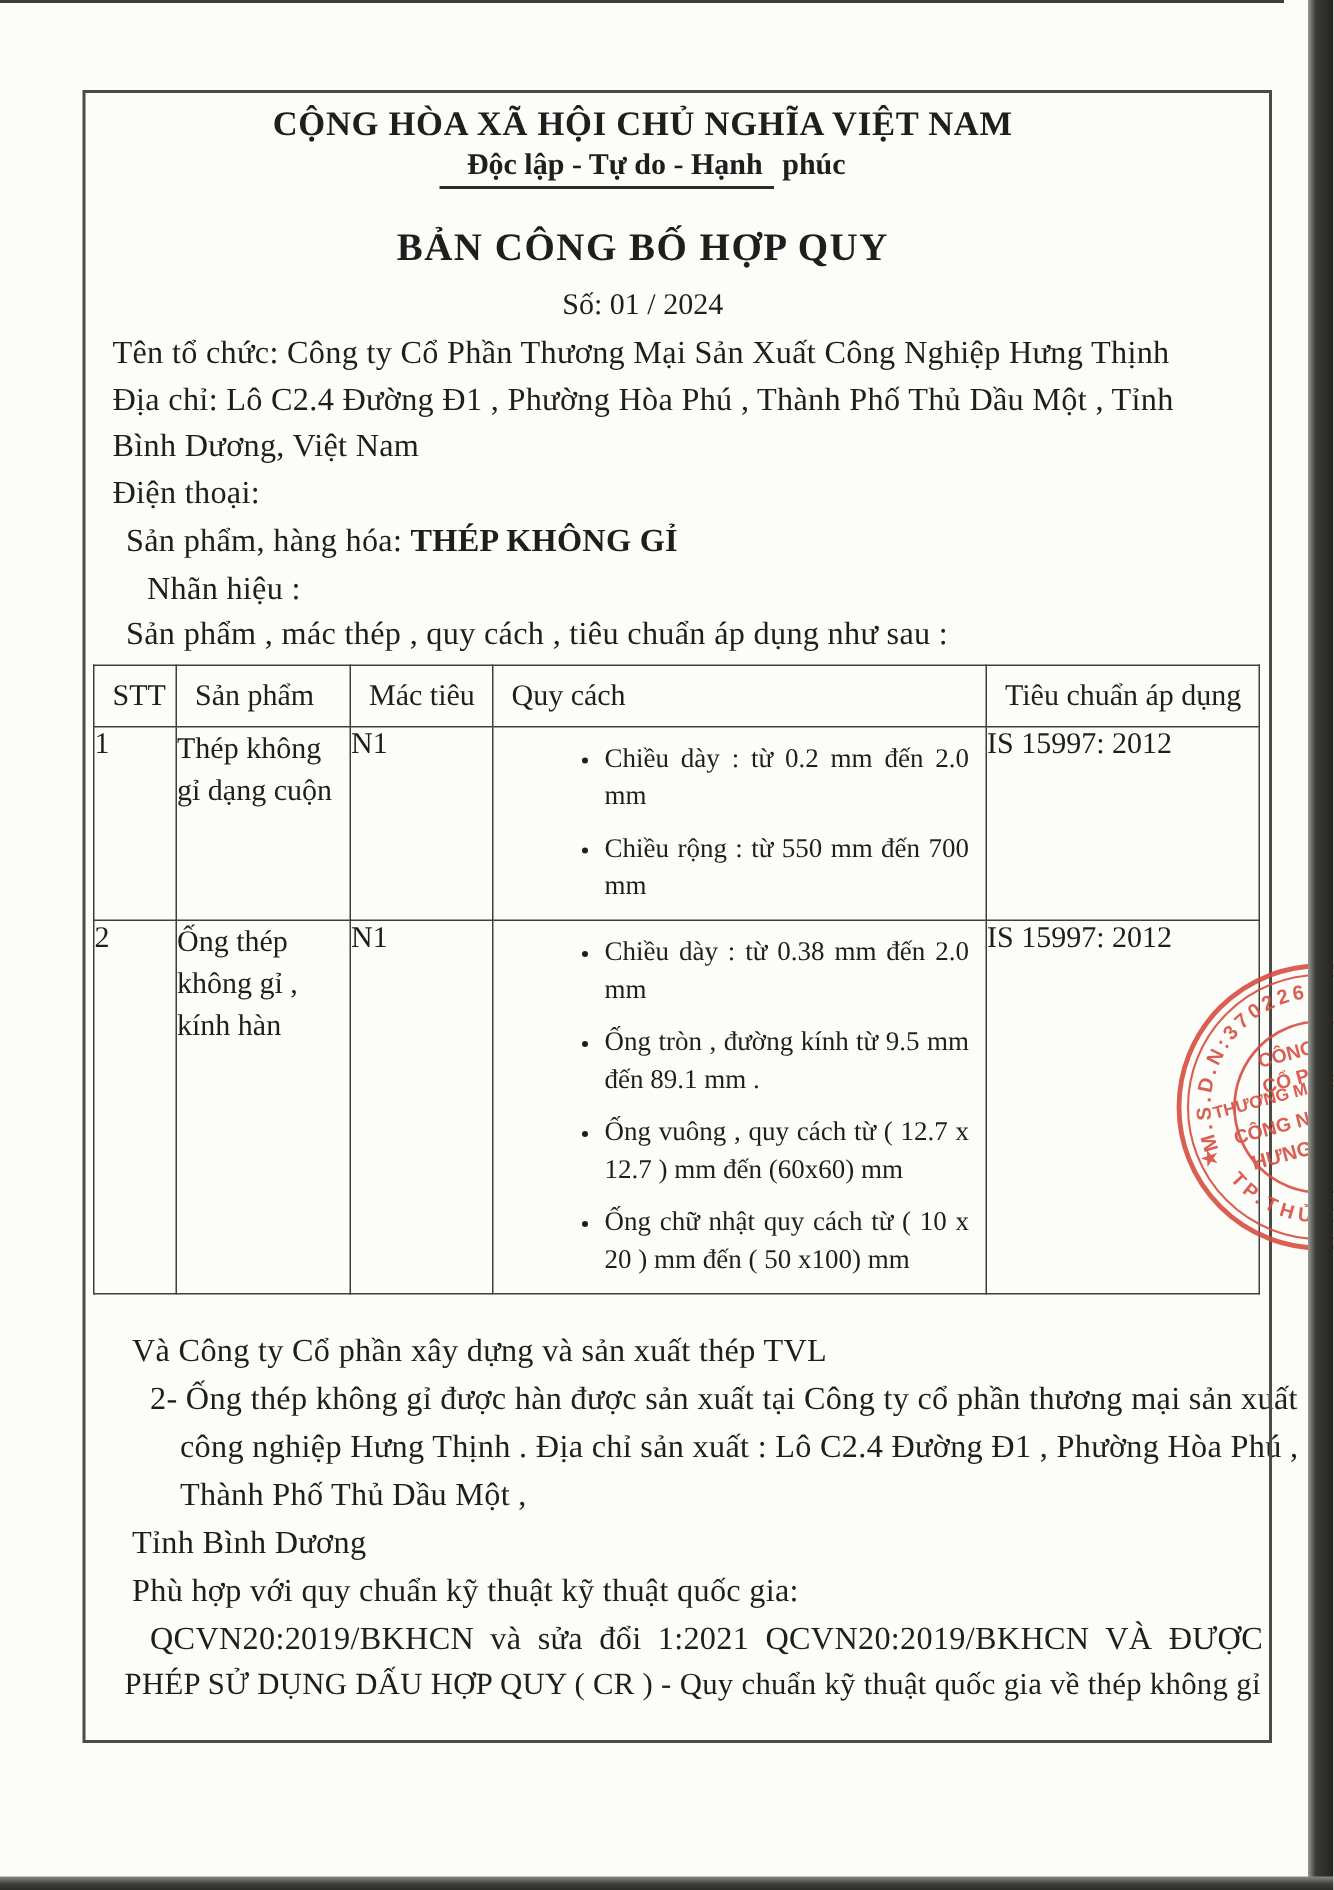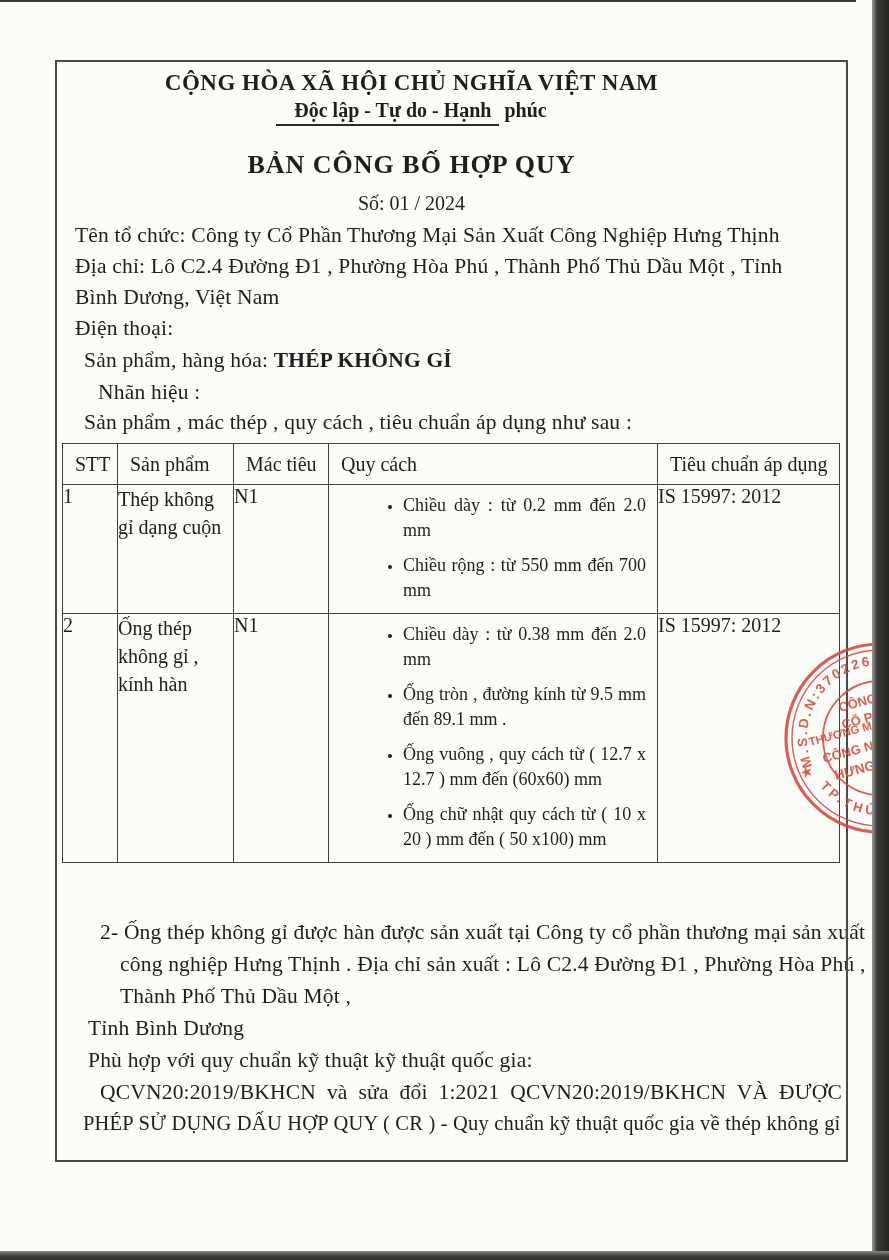--- a/index.html
+++ b/index.html
@@ -1,20 +1,20 @@
 <!DOCTYPE html>
 <html><head>
 <meta charset="utf-8">
 <style>
   html,body{margin:0;padding:0;}
   body{width:889px;height:1260px;overflow:hidden;background:#e8e8e4;}
   #page{position:relative;width:889px;height:1260px;background:#fcfcf9;overflow:hidden;
         font-family:"Liberation Serif","DejaVu Serif",serif;color:#1e1e1e;}
   .abs{position:absolute;white-space:nowrap;}
-  .center-band{left:49px;width:725px;text-align:center;}
+  .center-band{left:66px;width:725px;text-align:center;}
   .nat-title{top:70px;font-size:23px;font-weight:bold;letter-spacing:.5px;}
   .motto{top:99px;font-size:20px;font-weight:bold;}
   .motto-underline{border-bottom:2.5px solid #2a2a2a;padding:0 8px 3px 18px;}
   .doc-title{top:150px;font-size:26px;font-weight:bold;letter-spacing:1px;}
   .doc-number{top:192px;font-size:20px;}
   .bodyline{font-size:21.5px;letter-spacing:.2px;}
   .bold{font-weight:bold;}
   
   #spec-table{position:absolute;left:62px;top:443px;border-collapse:collapse;table-layout:fixed;}
   #spec-table td,#spec-table th{border:1.6px solid #3f3f3f;vertical-align:top;font-weight:normal;
@@ -98,20 +98,21 @@
           <li>Ống tròn , đường kính từ 9.5 mm đến 89.1 mm .</li>
           <li>Ống vuông , quy cách từ ( 12.7 x 12.7 ) mm đến (60x60) mm</li>
           <li>Ống chữ nhật quy cách từ ( 10 x 20 ) mm đến ( 50 x100) mm</li>
         </ul>
       </td>
       <td class="c-tc">IS 15997: 2012</td>
     </tr>
   </tbody>
     </table>
 
+  <div class="abs bodyline" style="left:88px;top:888px;">Và Công ty Cổ phần xây dựng và sản xuất thép TVL</div>
   <div class="abs bodyline" style="left:100px;top:920px;width:745px;">2-  Ống thép không gỉ được hàn được sản xuất tại Công ty cổ phần thương mại sản xuất</div>
   <div class="abs bodyline" style="left:120px;top:952px;width:722px;">công nghiệp Hưng Thịnh . Địa chỉ sản xuất : Lô C2.4 Đường Đ1 , Phường Hòa Phú ,</div>
   <div class="abs bodyline" style="left:120px;top:984px;">Thành Phố Thủ Dầu Một ,</div>
   <div class="abs bodyline" style="left:88px;top:1016px;">Tỉnh Bình Dương</div>
   <div class="abs bodyline" style="left:88px;top:1048px;">Phù hợp với quy chuẩn kỹ thuật kỹ thuật quốc gia:</div>
   <div class="abs bodyline just" style="left:100px;top:1080px;width:742px;">QCVN20:2019/BKHCN và sửa đổi 1:2021 QCVN20:2019/BKHCN VÀ ĐƯỢC</div>
   <div class="abs" style="left:83px;top:1112px;font-size:20.5px;letter-spacing:.2px;">PHÉP SỬ DỤNG DẤU HỢP QUY ( CR ) -  Quy chuẩn kỹ thuật quốc gia về thép không gỉ</div>
 
   <svg id="stamp" viewBox="0 0 200 200">
     <circle cx="100" cy="100" r="94" fill="none" stroke="#d6493c" stroke-width="3.2"></circle>

